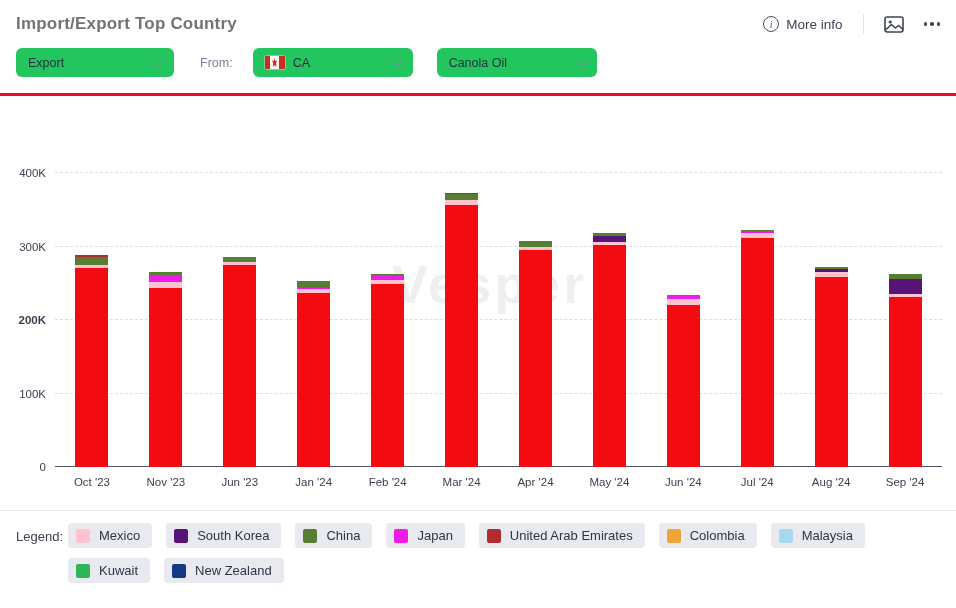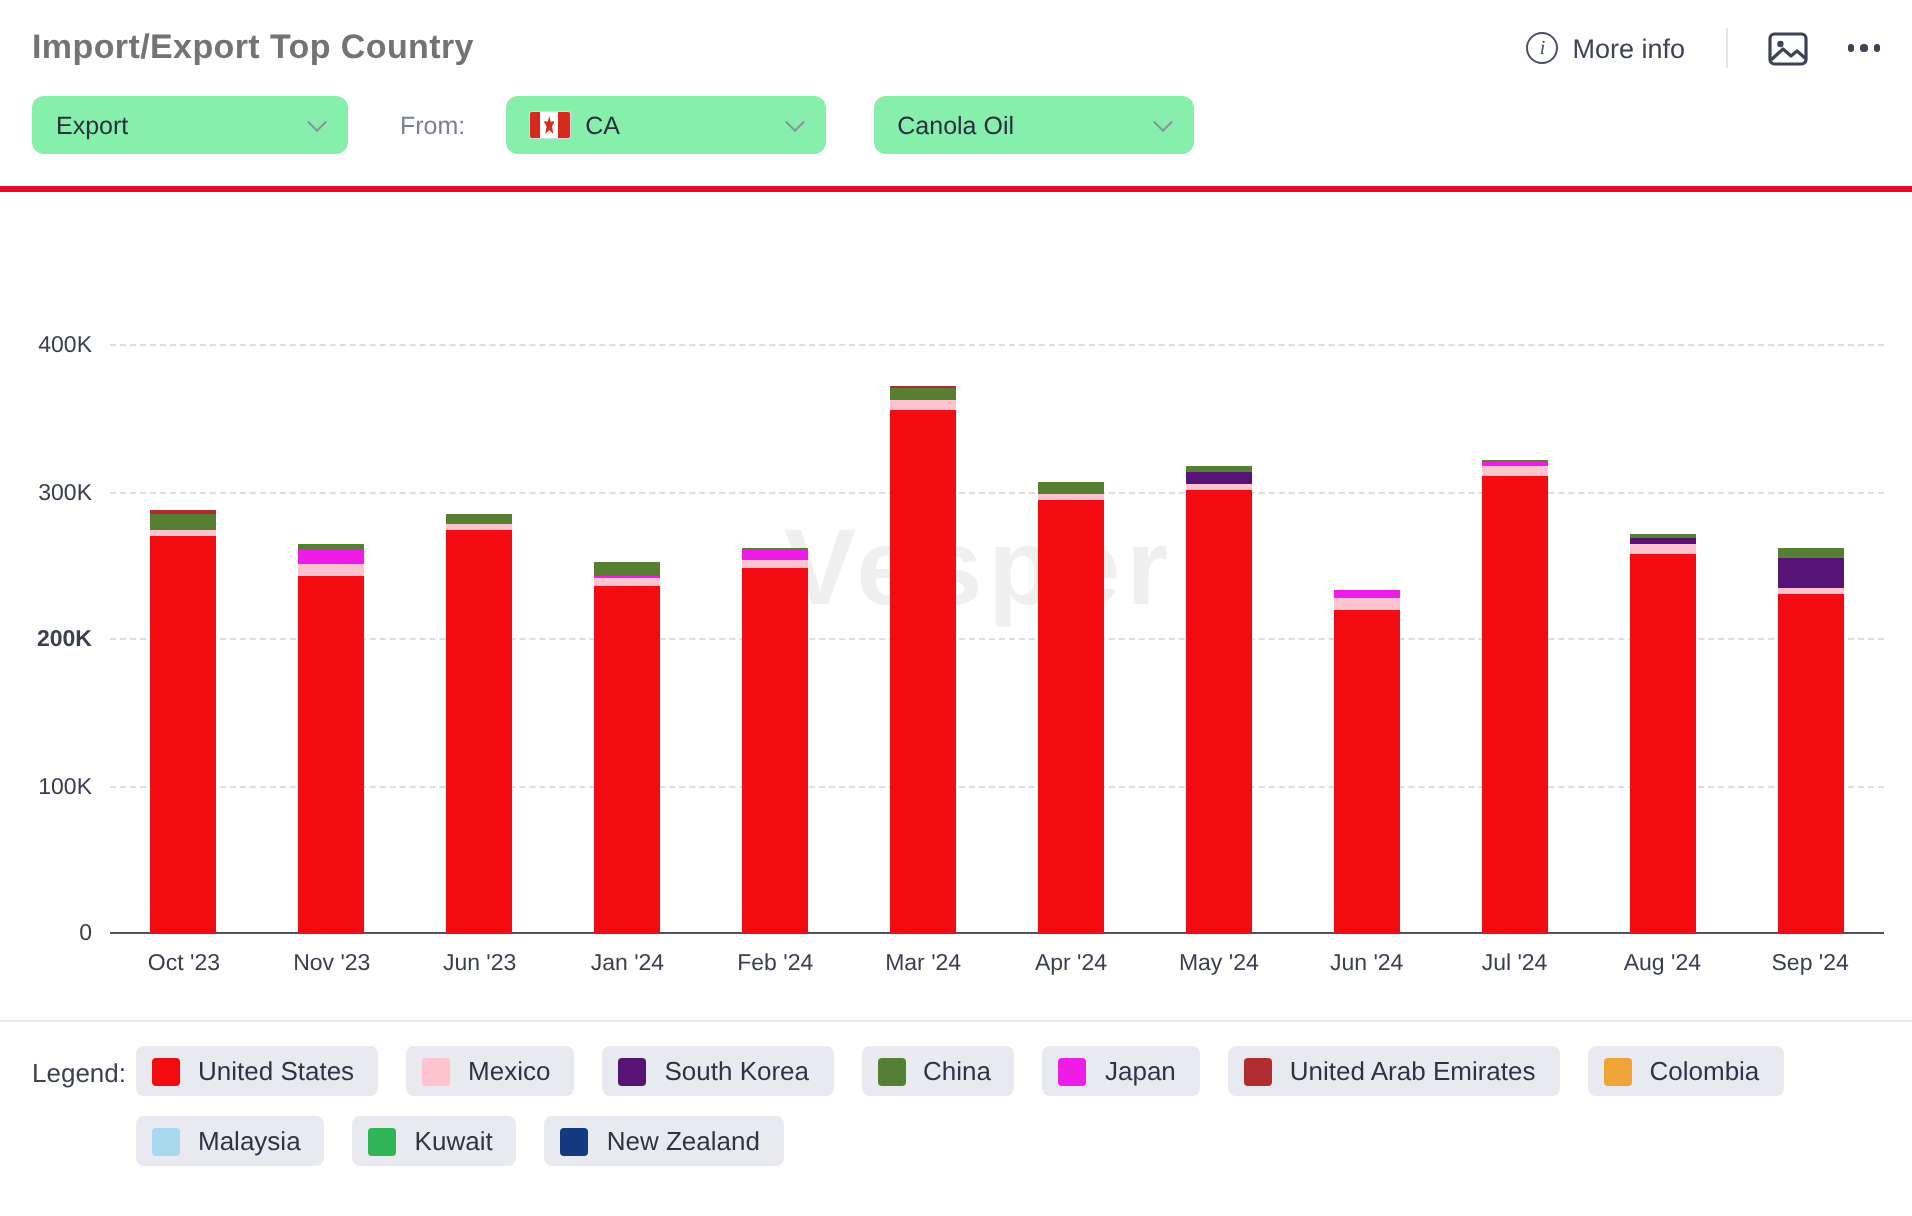--- a/index.html
+++ b/index.html
@@ -12,21 +12,21 @@
   .header-right { display:flex; align-items:center; gap:20px; color:#3d4354; font-size:13.5px; }
   .more-info { display:flex; align-items:center; gap:7px; cursor:pointer; }
   .info-icon { width:16px; height:16px; border:1.4px solid #4a5065; border-radius:50%; display:flex; align-items:center; justify-content:center; font-size:10px; font-family:"Liberation Serif", serif; font-style:italic; color:#4a5065; }
   .vsep { width:1px; height:20px; background:#e3e3ea; }
   .icon-btn { display:flex; align-items:center; justify-content:center; cursor:pointer; background:none; border:none; }
   .dots { display:flex; gap:3px; }
   .dots i { width:3.5px; height:3.5px; border-radius:50%; background:#3d4354; }
 
   
   .controls { display:flex; align-items:center; padding:6px 16px 16px 16px; }
-  .select { height:29px; background:#86efac; border-radius:6px; display:flex; align-items:center; justify-content:space-between; padding:0 12px; font-size:12.5px; color:#2a2f3d; cursor:pointer; border:none; }
+  .select { height:29px; background:#22c55e; border-radius:6px; display:flex; align-items:center; justify-content:space-between; padding:0 12px; font-size:12.5px; color:#2a2f3d; cursor:pointer; border:none; }
   .select .left { display:flex; align-items:center; gap:8px; }
   .chev { width:7px; height:7px; border-right:1.5px solid #8a8fa0; border-bottom:1.5px solid #8a8fa0; transform:rotate(45deg) translate(-1px,-1px); }
   .sel-flow { width:158px; }
   .sel-country { width:160px; margin-right:24px; }
   .sel-product { width:160px; }
   .from-label { color:#7a8094; font-size:12.5px; margin:0 20px 0 26px;text-align:center; }
   .flag { width:20px; height:13px; display:flex; border-radius:1px; overflow:hidden; box-shadow:0 0 0 .5px #d9d9df; }
   .flag .r { flex:0 0 26%; background:#d52b1e; }
   .flag .w { flex:1; background:#fff; position:relative; }
   .flag .w::after { content:""; position:absolute; left:2px; right:2px; top:2px; bottom:2px; background:#d52b1e;
@@ -234,24 +234,20 @@
       <div class="x-label">Jul '24</div>
       <div class="x-label">Aug '24</div>
       <div class="x-label">Sep '24</div>
     </div>
 </div>
 
 <div class="legend-section">
   <div class="legend-label">Legend:</div>
   <div class="legend-items" id="legend-items">
       <div class="pill">
-        <span class="swatch" style="background: rgb(242, 11, 16);"></span>
-        <span>United States</span>
-      </div>
-      <div class="pill">
         <span class="swatch" style="background: rgb(255, 194, 207);"></span>
         <span>Mexico</span>
       </div>
       <div class="pill">
         <span class="swatch" style="background: rgb(88, 19, 119);"></span>
         <span>South Korea</span>
       </div>
       <div class="pill">
         <span class="swatch" style="background: rgb(86, 127, 51);"></span>
         <span>China</span>

